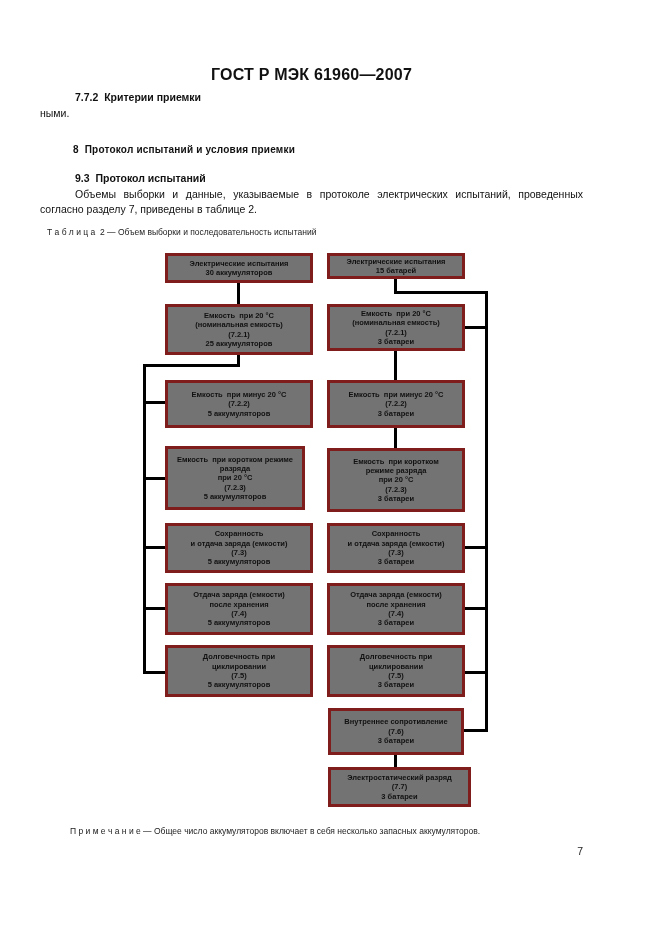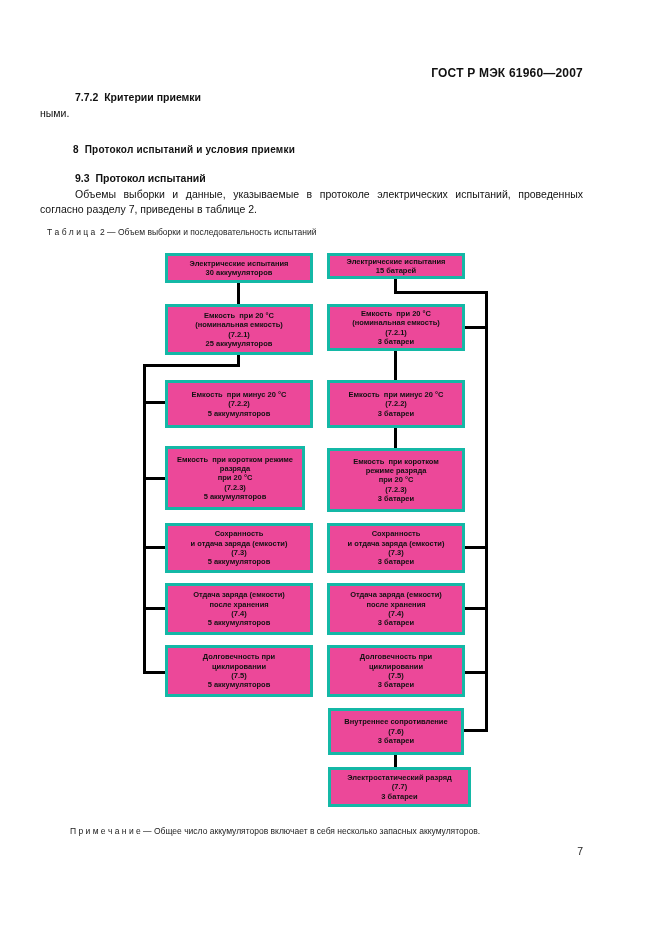--- a/index.html
+++ b/index.html
@@ -8,35 +8,35 @@
     background:#ffffff;
     font-family:"Liberation Sans","DejaVu Sans",sans-serif;
     color:#111;
     position:relative;
     overflow:hidden;
   }
   .abs{position:absolute;}
   
   .doc-header{
     left:40px;top:66px;width:543px;
-    font-size:12px;font-weight:bold;text-align:right;
+    font-size:16px;font-weight:bold;text-align:center;
     white-space:pre-wrap;letter-spacing:.2px;
   }
   .h-sub{font-size:10.5px;font-weight:bold;white-space:pre-wrap;}
   .h-main{font-size:10px;font-weight:bold;white-space:pre-wrap;letter-spacing:.2px;}
   .para{width:543px;font-size:10.5px;line-height:14.5px;}
   .pline{text-align:justify;text-align-last:justify;}
   .indent{text-indent:35px;}
   .small-caption{font-size:8.5px;color:#1c1c1c;white-space:pre-wrap;}
   
   .fbox{
     position:absolute;
     box-sizing:border-box;
-    border:3px solid #14b8a6;
-    background:#ec4899;
+    border:3px solid #7f1d1d;
+    background:#737373;
     display:flex;align-items:center;justify-content:center;
     text-align:center;
     font-size:7.5px;font-weight:bold;line-height:1.25;
     white-space:pre-wrap;
     z-index:2;
     padding:1px 2px;
   }
   .cline{position:absolute;background:#000;z-index:1;}
   .pagenum{left:40px;top:845px;width:543px;text-align:right;font-size:10.5px;color:#222;}
 </style>

